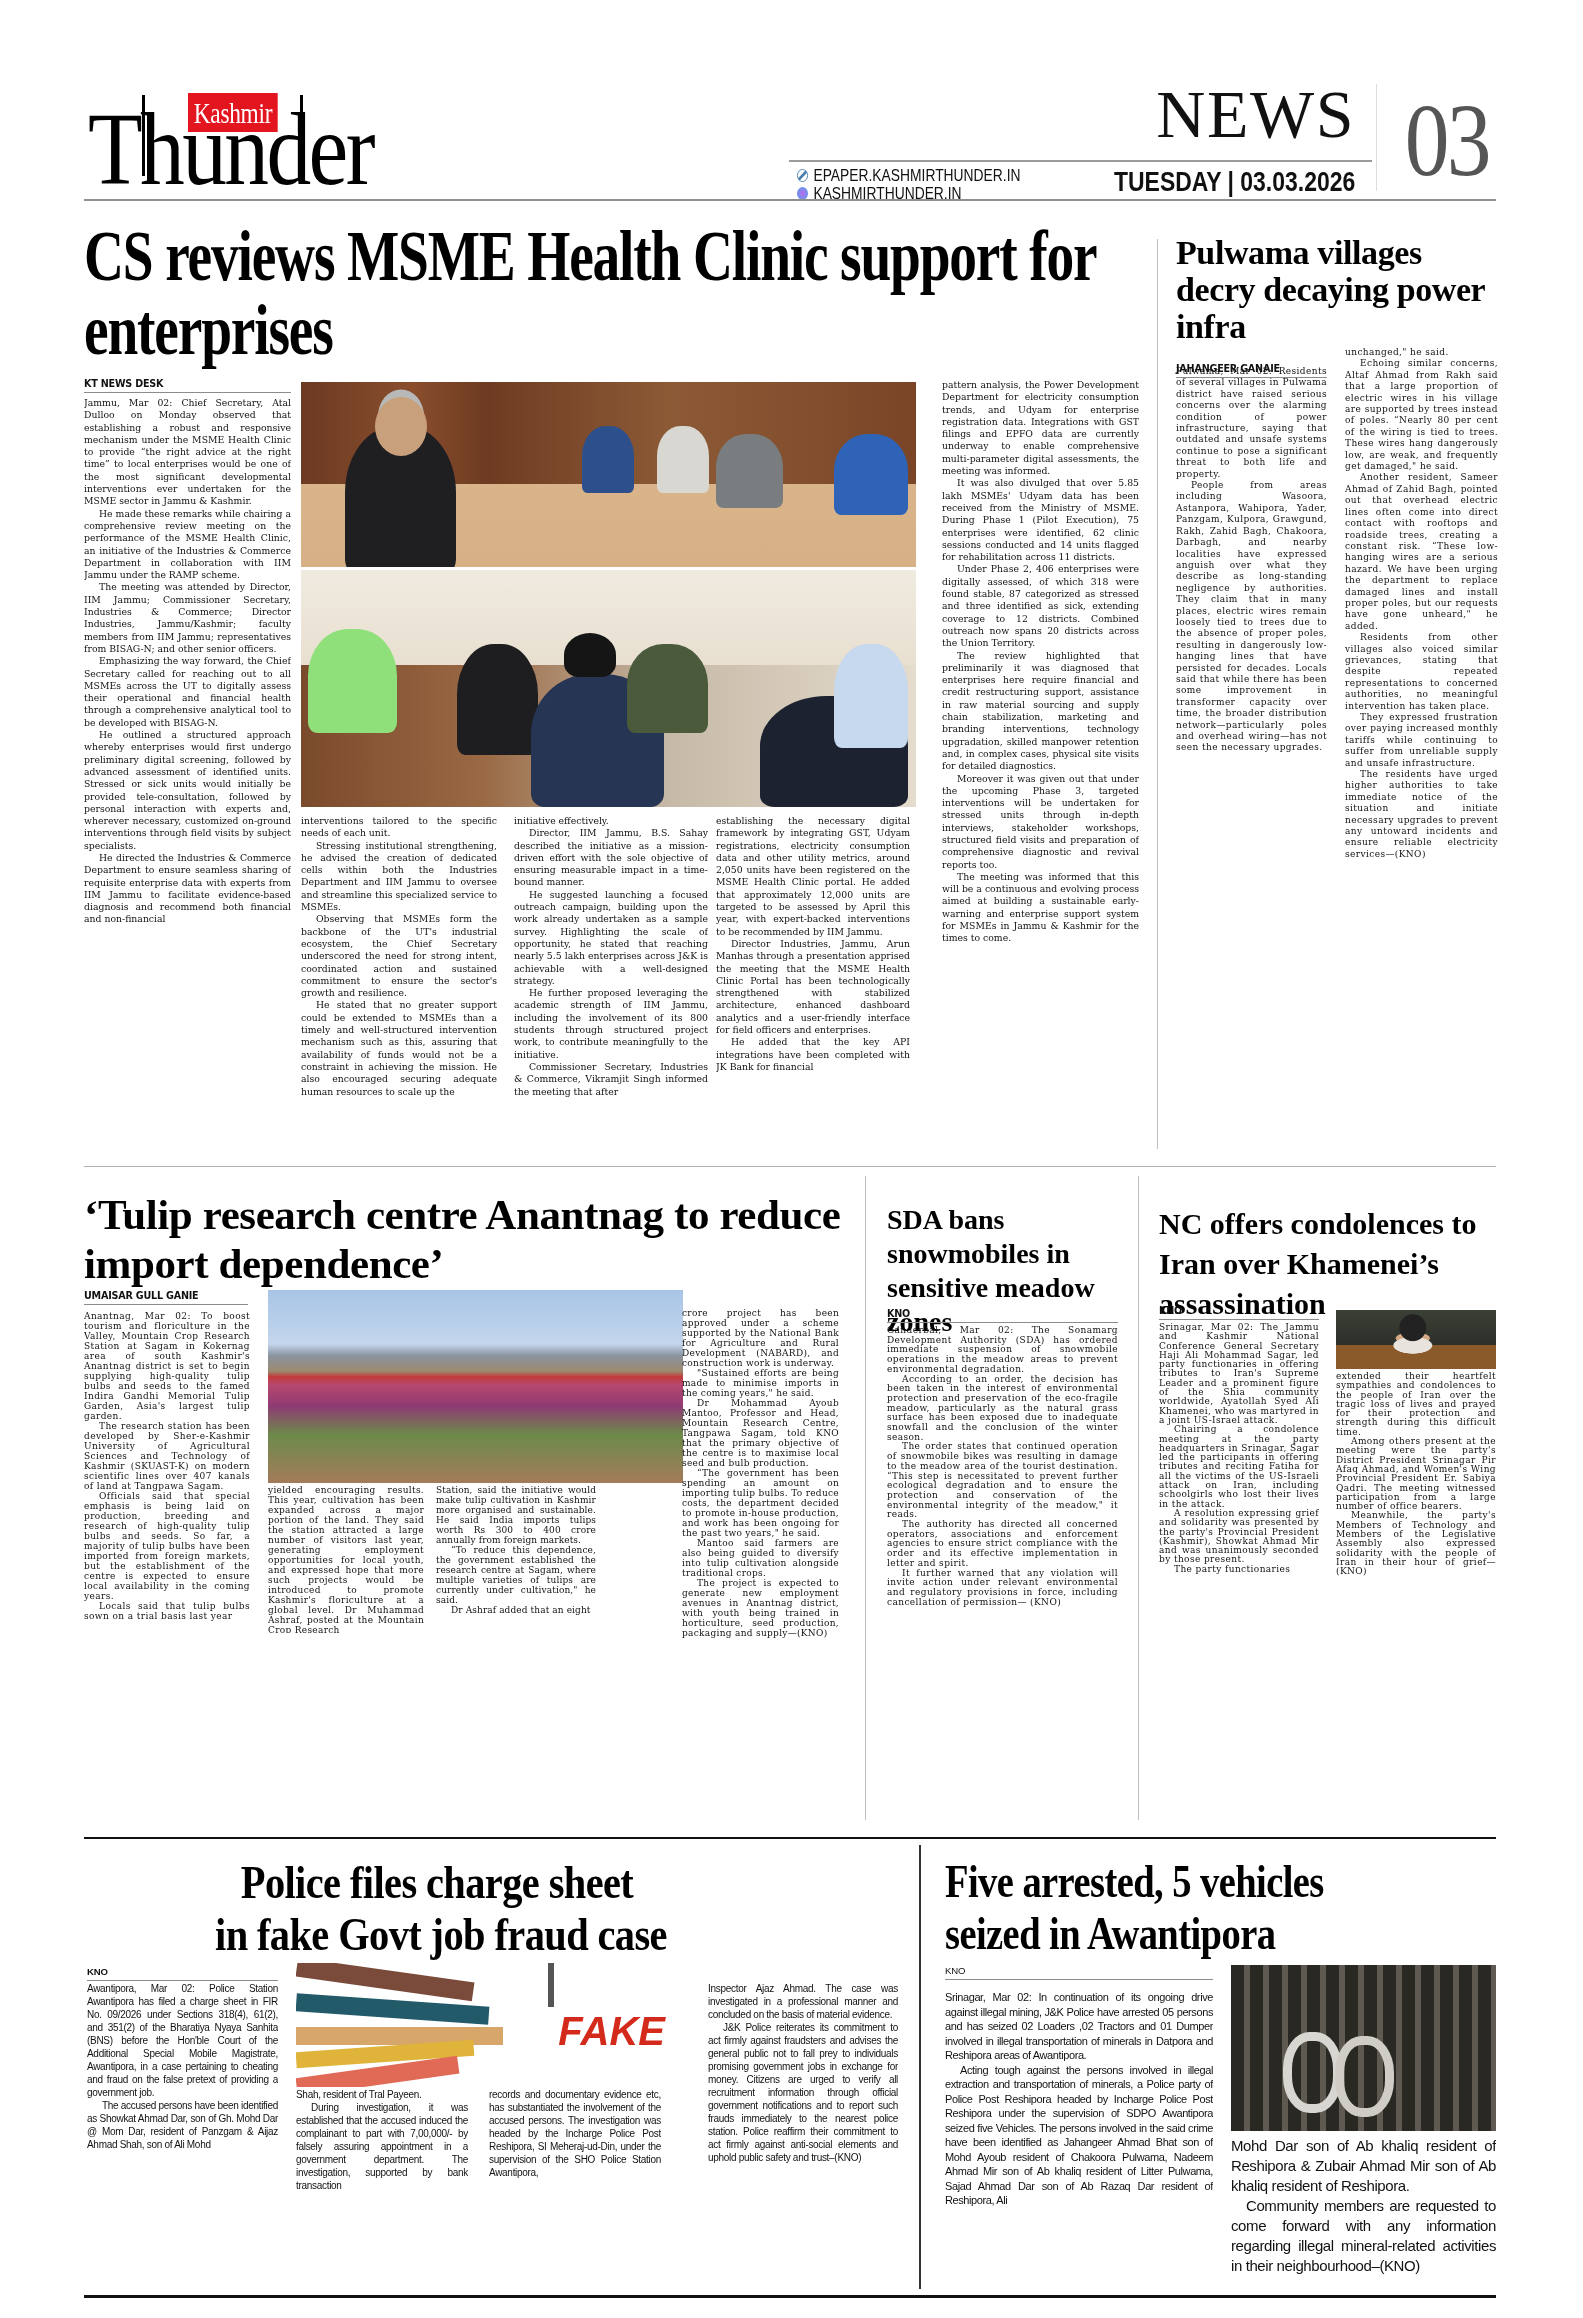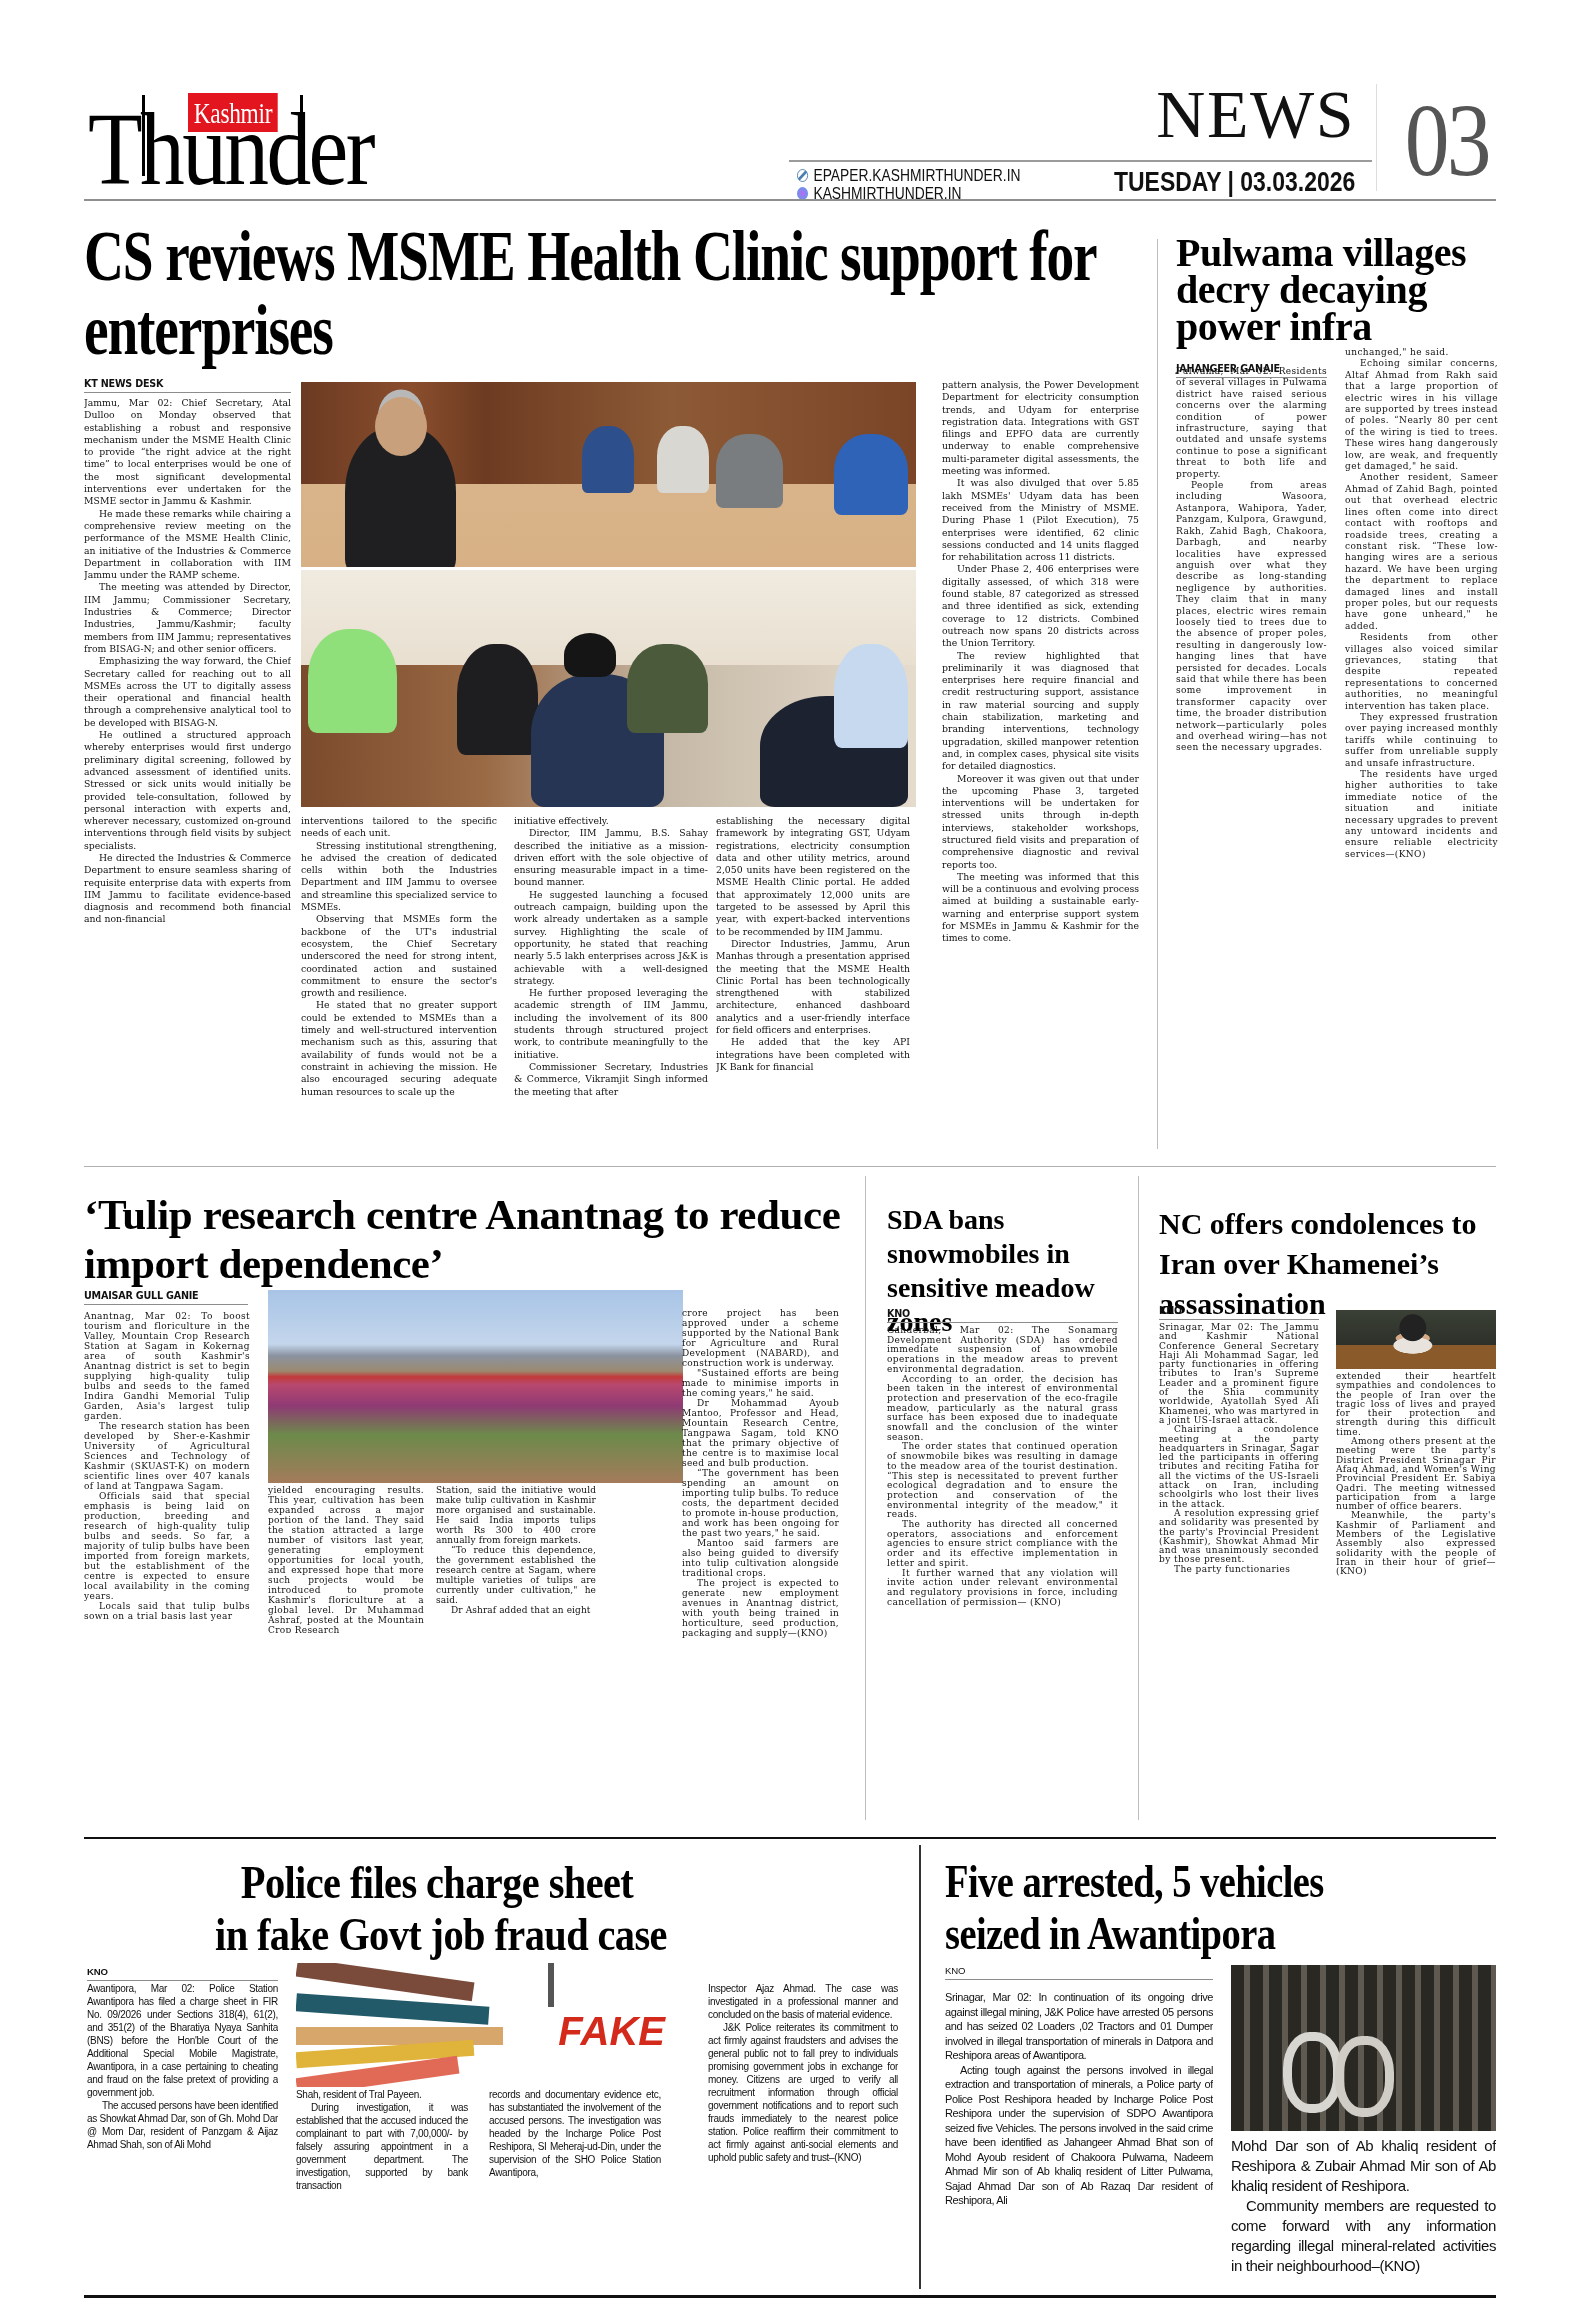--- a/index.html
+++ b/index.html
@@ -152,21 +152,21 @@
   <p class="first">pattern analysis, the Power Development Department for electricity consumption trends, and Udyam for enterprise registration data. Integrations with GST filings and EPFO data are currently underway to enable comprehensive multi-parameter digital assessments, the meeting was informed.</p>
   <p>It was also divulged that over 5.85 lakh MSMEs' Udyam data has been received from the Ministry of MSME. During Phase 1 (Pilot Execution), 75 enterprises were identified, 62 clinic sessions conducted and 14 units flagged for rehabilitation across 11 districts.</p>
   <p>Under Phase 2, 406 enterprises were digitally assessed, of which 318 were found stable, 87 categorized as stressed and three identified as sick, extending coverage to 12 districts. Combined outreach now spans 20 districts across the Union Territory.</p>
   <p>The review highlighted that preliminarily it was diagnosed that enterprises here require financial and credit restructuring support, assistance in raw material sourcing and supply chain stabilization, marketing and branding interventions, technology upgradation, skilled manpower retention and, in complex cases, physical site visits for detailed diagnostics.</p>
   <p>Moreover it was given out that under the upcoming Phase 3, targeted interventions will be undertaken for stressed units through in-depth interviews, stakeholder workshops, structured field visits and preparation of comprehensive diagnostic and revival reports too.</p>
   <p>The meeting was informed that this will be a continuous and evolving process aimed at building a sustainable early-warning and enterprise support system for MSMEs in Jammu &amp; Kashmir for the times to come.</p>
 </div>
 
 <div class="rule" style="left:1157px; top:239px; width:0.7px; height:910px; background:#bdbdbd;"></div>
 
-<div class="abs hl" style="left:1176px; top:234px; width:311px; font-size:40px; line-height:37px; letter-spacing:-0.4px;">Pulwama villages decry decaying power infra</div>
+<div class="abs hl" style="left:1176px; top:234px; width:311px; font-size:34px; line-height:37px; letter-spacing:-0.4px;">Pulwama villages decry decaying power infra</div>
 <div class="abs byline" style="left:1176px; top:347px; width:151px;margin-top:16px;">JAHANGEER GANAIE</div>
 <div class="col" style="left:1176px; top:366px; width:151px; height:790px; font-size:9px; line-height:11.4px; letter-spacing:0.4px;">
   <p class="first">Pulwama, Mar 02: Residents of several villages in Pulwama district have raised serious concerns over the alarming condition of power infrastructure, saying that outdated and unsafe systems continue to pose a significant threat to both life and property.</p>
   <p>People from areas including Wasoora, Astanpora, Wahipora, Yader, Panzgam, Kulpora, Grawgund, Rakh, Zahid Bagh, Chakoora, Darbagh, and nearby localities have expressed anguish over what they describe as long-standing negligence by authorities. They claim that in many places, electric wires remain loosely tied to trees due to the absence of proper poles, resulting in dangerously low-hanging lines that have persisted for decades. Locals said that while there has been some improvement in transformer capacity over time, the broader distribution network—particularly poles and overhead wiring—has not seen the necessary upgrades.</p>
 </div>
 <div class="col" style="left:1345px; top:347px; width:153px; height:809px; font-size:9px; line-height:11.4px; letter-spacing:0.4px;">
   <p class="first">unchanged," he said.</p>
   <p>Echoing similar concerns, Altaf Ahmad from Rakh said that a large proportion of electric wires in his village are supported by trees instead of poles. “Nearly 80 per cent of the wiring is tied to trees. These wires hang dangerously low, are weak, and frequently get damaged," he said.</p>
   <p>Another resident, Sameer Ahmad of Zahid Bagh, pointed out that overhead electric lines often come into direct contact with rooftops and roadside trees, creating a constant risk. “These low-hanging wires are a serious hazard. We have been urging the department to replace damaged lines and install proper poles, but our requests have gone unheard," he added.</p>
   <p>Residents from other villages also voiced similar grievances, stating that despite repeated representations to concerned authorities, no meaningful intervention has taken place.</p>
@@ -221,21 +221,21 @@
 <div class="col" style="left:1159px; top:1323px; width:160px; height:504px; font-size:9px; line-height:9.3px; letter-spacing:0.4px;">
   <p class="first">Srinagar, Mar 02: The Jammu and Kashmir National Conference General Secretary Haji Ali Mohammad Sagar, led party functionaries in offering tributes to Iran's Supreme Leader and a prominent figure of the Shia community worldwide, Ayatollah Syed Ali Khamenei, who was martyred in a joint US-Israel attack.</p>
   <p>Chairing a condolence meeting at the party headquarters in Srinagar, Sagar led the participants in offering tributes and reciting Fatiha for all the victims of the US-Israeli attack on Iran, including schoolgirls who lost their lives in the attack.</p>
   <p>A resolution expressing grief and solidarity was presented by the party's Provincial President (Kashmir), Showkat Ahmad Mir and was unanimously seconded by those present.</p>
   <p>The party functionaries</p>
 </div>
 <div class="img img-khamenei" style="left:1336px; top:1310px; width:160px; height:59px;" title="Portrait of Ayatollah Syed Ali Khamenei"></div>
 <div class="col" style="left:1336px; top:1372px; width:160px; height:459px; font-size:9px; line-height:9.3px; letter-spacing:0.4px;">
   <p class="first">extended their heartfelt sympathies and condolences to the people of Iran over the tragic loss of lives and prayed for their protection and strength during this difficult time.</p>
   <p>Among others present at the meeting were the party's District President Srinagar Pir Afaq Ahmad, and Women's Wing Provincial President Er. Sabiya Qadri. The meeting witnessed participation from a large number of office bearers.</p>
-  <p>Meanwhile, the party's Kashmir of Parliament and Members of the Legislative Assembly also expressed solidarity with the people of Iran in their hour of grief—(KNO)</p>
+  <p>Meanwhile, the party's Members of Technology and Members of the Legislative Assembly also expressed solidarity with the people of Iran in their hour of grief—(KNO)</p>
 </div>
 
 <div class="rule dark" style="left:84px; top:1837px; width:1412px; height:2.2px;"></div>
 
 <div class="abs hl" style="left:215px; top:1856px; width:667px; font-size:47px; line-height:52px; text-align:left; transform:scaleX(0.86); transform-origin:left top; letter-spacing:-0.7px;">
   <div style="padding-left:30px;">Police files charge sheet</div>
   <div>in fake Govt job fraud case</div>
 </div>
 <div class="abs byline" style="left:87px; top:1966px; width:191px; font-family:'Liberation Sans',sans-serif;">KNO</div>
 <div class="col narrow" style="left:87px; top:1982px; width:191px; height:311px;">

